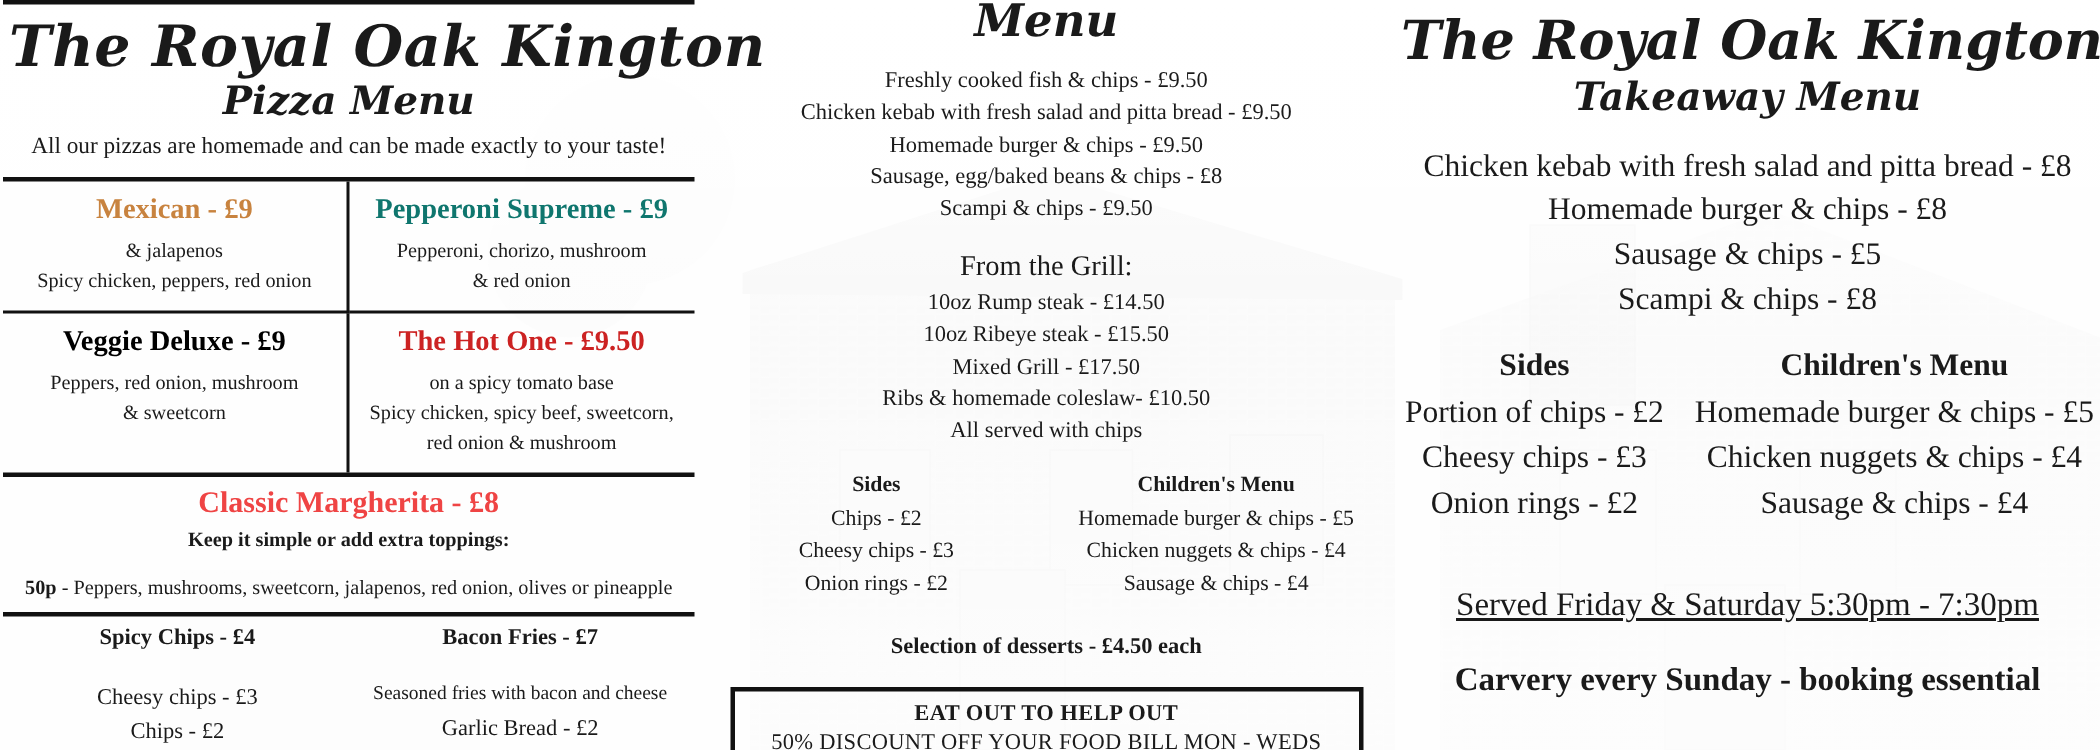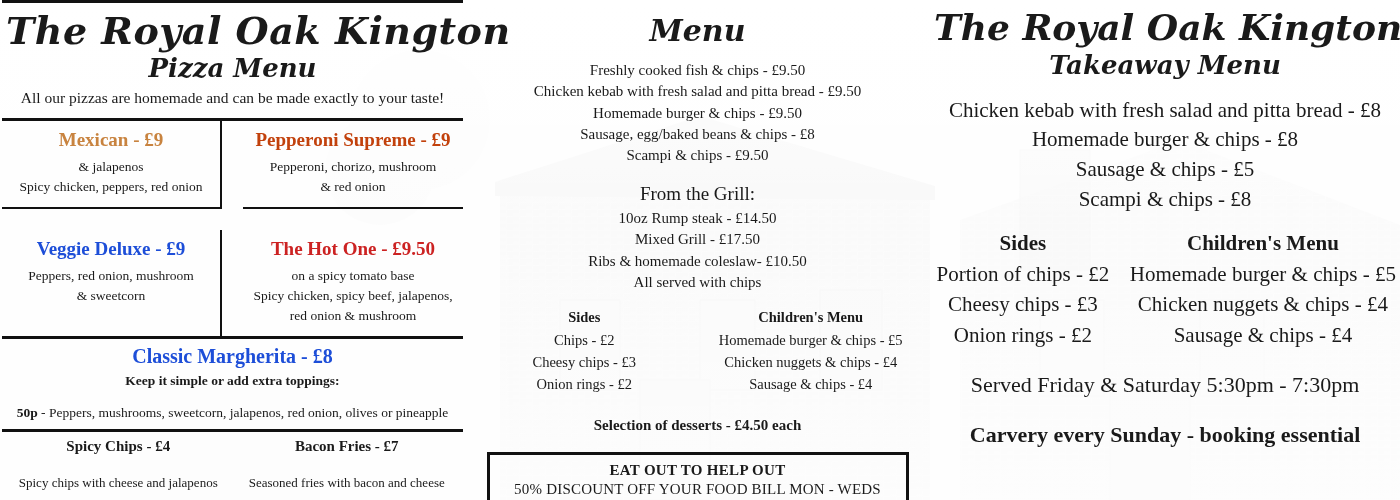--- a/index.html
+++ b/index.html
@@ -61,21 +61,20 @@
     font-size: 15.5px;
     margin: 5px 0 7px;
     white-space: nowrap;
   }
 
   .pizza-grid {
     display: grid;
     grid-template-columns: 1fr 1fr;
     border-top: 3px solid #111;
     border-bottom: 3px solid #111;
-    gap: 21px;
   }
   .pizza-cell {
     padding: 8px 6px 10px;
     text-align: center;
     border-right: 2px solid #111;
   }
   .pizza-cell:nth-child(2n) { border-right: none; }
   .pizza-cell.row1 { border-bottom: 2px solid #111; }
   .pizza-name {
     font-weight: 700;
@@ -85,21 +84,21 @@
   }
   .pizza-desc { font-size: 13.5px; line-height: 1.48; }
 
   .margherita-block {
     text-align: center;
     padding: 6px 4px 7px;
     border-bottom: 3px solid #111;
   }
   .marg-name {
     font-weight: 700; font-size: 20px;
-    color: #1d4ed8;
+    color: #ef4444;
     margin-bottom: 5px;
   }
   .marg-sub { font-weight: 700; font-size: 13.5px; margin-bottom: 14px; }
   .marg-line { font-size: 13.5px; line-height: 1.42; }
   .marg-line b { font-weight: 700; }
 
   .sides-grid {
     display: grid;
     grid-template-columns: 1fr 1fr;
     padding: 6px 2px 5px;
@@ -116,21 +115,21 @@
     width: 465px; height: 500px;
     z-index: 2;
     text-align: center;
     padding: 0 6px;
   }
   .p2-title {
     font-family: "DejaVu Serif", serif;
     font-style: italic; font-weight: 700;
     font-size: 30px;
     line-height: 1;
-    padding-top: 16px;
+    padding-top: 0px;
     margin-bottom: 14px;
   }
   .p2-line { font-size: 15px; line-height: 1.42; }
   .p2-gap { height: 14px; }
   .p2-head { font-weight: 400; font-size: 19px; line-height: 1.45; }
   .p2-cols {
     display: grid; grid-template-columns: 1fr 1fr;
     margin-top: 16px;
   }
   .p2-col-head { font-weight: 700; font-size: 14.5px; margin-bottom: 4px; }
@@ -175,21 +174,21 @@
   .p3-line { font-size: 21px; line-height: 1.42; white-space: nowrap; }
   .p3-cols {
     display: grid;
     grid-template-columns: 1fr 1fr;
     margin-top: 16px;
   }
   .p3-col { position: relative; }
   .p3-col-head { font-weight: 700; font-size: 21px; margin-bottom: 3px; }
   .p3-col-line { font-size: 21px; line-height: 1.45; white-space: nowrap; }
   .p3-col-right { margin-left: 18px; text-align: center; white-space: nowrap; }
-  .p3-served { font-size: 22px; margin-top: 22px; }
+  .p3-served { font-size: 22px; margin-top: 40px; text-decoration: underline; }
   .p3-carvery { font-weight: 700; font-size: 22px; margin-top: 24px; }
 </style>
 </head>
 <body>
 
 <div id="page">
 
   <div class="bg-wash">
     <svg viewBox="0 0 1400 500" preserveAspectRatio="none" aria-hidden="true">
       <defs>
@@ -241,47 +240,46 @@
       <div class="p1-tagline">All our pizzas are homemade and can be made exactly to your taste!</div>
     </div>
 
     <div class="pizza-grid">
       <div class="pizza-cell row1">
         <div class="pizza-name" style="color:#c8833f">Mexican - £9</div>
         <div class="pizza-desc">&amp; jalapenos</div>
         <div class="pizza-desc">Spicy chicken, peppers, red onion</div>
       </div>
       <div class="pizza-cell row1">
-        <div class="pizza-name" style="color:#c2410c">Pepperoni Supreme - £9</div>
+        <div class="pizza-name" style="color:#0f766e">Pepperoni Supreme - £9</div>
         <div class="pizza-desc">Pepperoni, chorizo, mushroom</div>
         <div class="pizza-desc">&amp; red onion</div>
       </div>
       <div class="pizza-cell">
-        <div class="pizza-name" style="color:#1d4ed8">Veggie Deluxe - £9</div>
+        <div class="pizza-name" style="color:#000000">Veggie Deluxe - £9</div>
         <div class="pizza-desc">Peppers, red onion, mushroom</div>
         <div class="pizza-desc">&amp; sweetcorn</div>
       </div>
       <div class="pizza-cell">
         <div class="pizza-name" style="color:#cc2222">The Hot One - £9.50</div>
         <div class="pizza-desc">on a spicy tomato base</div>
-        <div class="pizza-desc">Spicy chicken, spicy beef, jalapenos,</div>
+        <div class="pizza-desc">Spicy chicken, spicy beef, sweetcorn,</div>
         <div class="pizza-desc">red onion &amp; mushroom</div>
       </div>
     </div>
 
     <div class="margherita-block">
       <div class="marg-name">Classic Margherita - £8</div>
       <div class="marg-sub">Keep it simple or add extra toppings:</div>
       <div class="marg-line"><b>50p</b><span> - Peppers, mushrooms, sweetcorn, jalapenos, red onion, olives or pineapple</span></div>
     </div>
 
     <div class="sides-grid">
       <div class="sides-col">
         <div class="sides-head">Spicy Chips - £4</div>
-        <div class="sides-desc">Spicy chips with cheese and jalapenos</div>
         <div class="sides-item">Cheesy chips - £3</div>
         <div class="sides-item">Chips - £2</div>
       </div>
       <div class="sides-col">
         <div class="sides-head">Bacon Fries - £7</div>
         <div class="sides-desc">Seasoned fries with bacon and cheese</div>
         <div class="sides-item">Garlic Bread - £2</div>
         <div class="sides-item">Onion Rings - £2</div>
       </div>
     </div>
@@ -297,20 +295,21 @@
       <div class="p2-line">Homemade burger &amp; chips - £9.50</div>
       <div class="p2-line">Sausage, egg/baked beans &amp; chips - £8</div>
       <div class="p2-line">Scampi &amp; chips - £9.50</div>
     </div>
 
     <div class="p2-gap"></div>
 
     <div>
       <div class="p2-head">From the Grill:</div>
       <div class="p2-line">10oz Rump steak - £14.50</div>
+      <div class="p2-line">10oz Ribeye steak - £15.50</div>
       <div class="p2-line">Mixed Grill - £17.50</div>
       <div class="p2-line">Ribs &amp; homemade coleslaw- £10.50</div>
       <div class="p2-line">All served with chips</div>
     </div>
 
     <div class="p2-cols">
       <div>
         <div class="p2-col-head">Sides</div>
         <div class="p2-col-line">Chips - £2</div>
         <div class="p2-col-line">Cheesy chips - £3</div>

